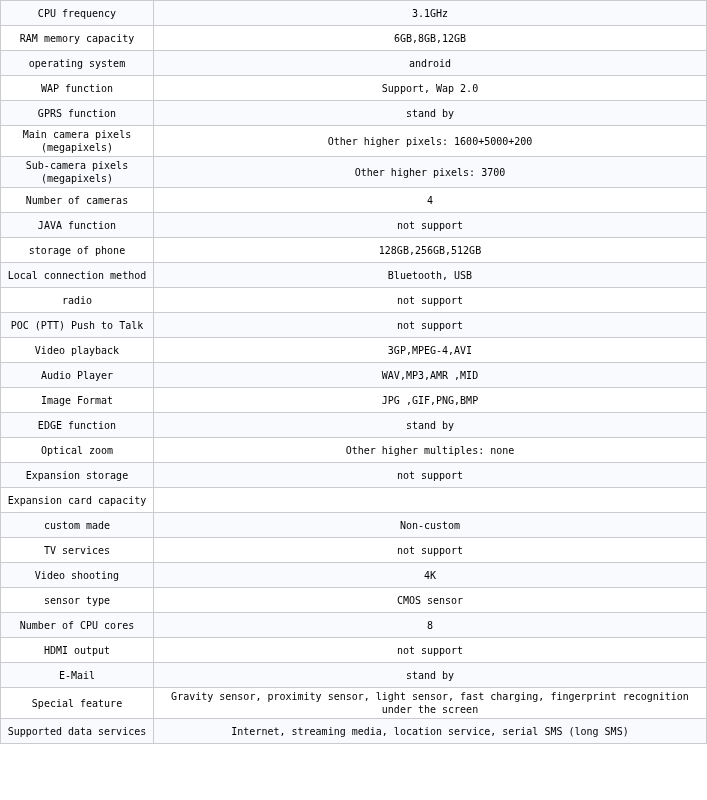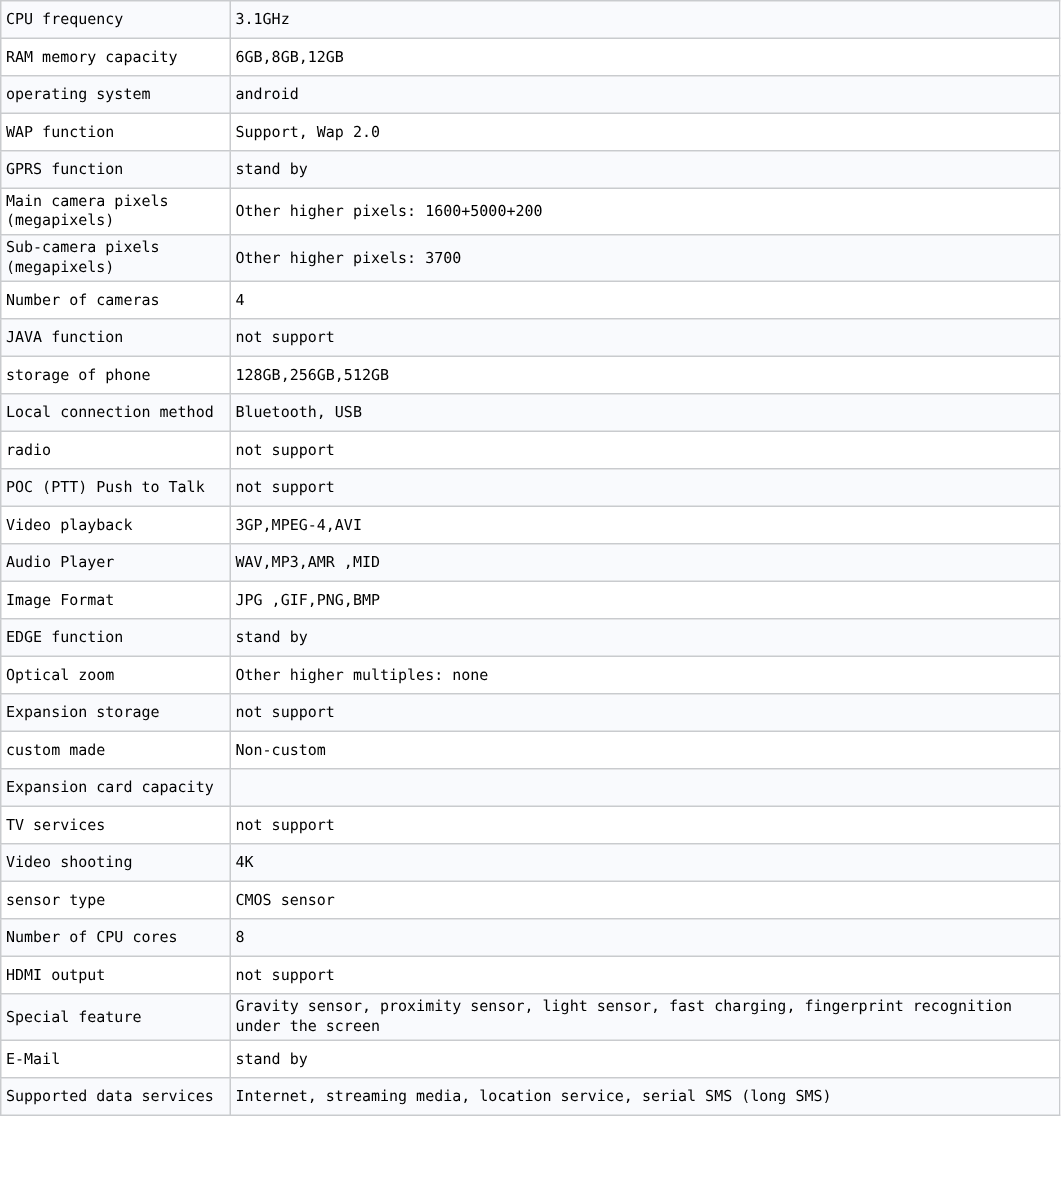--- a/index.html
+++ b/index.html
@@ -18,20 +18,21 @@
     width: 707px;
     height: 800px;
     overflow: hidden;
     font-family: "DejaVu Sans Mono", "Liberation Mono", monospace;
     color: var(--text-color);
   }
   table.spec-table {
     width: 707px;
     border-collapse: collapse;
     table-layout: fixed;
+    text-align: center;
   }
   col.c1 { width: 153px; }
   td {
     border: 1px solid var(--border-color);
     font-size: 10px;
     line-height: 13px;
     padding: 2px 3px;
     vertical-align: middle;
     color: var(--text-color);
     word-wrap: break-word;
@@ -140,30 +141,30 @@
     <td class="label-cell">Optical zoom</td>
     <td class="value-cell">Other higher multiples: none</td>
   </tr>
 
   <tr>
     <td class="label-cell">Expansion storage</td>
     <td class="value-cell">not support</td>
   </tr>
 
   <tr>
+    <td class="label-cell">Expansion card capacity</td>
+    <td class="value-cell"></td>
+  </tr>
+
+  <tr>
     <td class="label-cell">custom made</td>
     <td class="value-cell">Non-custom</td>
   </tr>
 
   <tr>
-    <td class="label-cell">Expansion card capacity</td>
-    <td class="value-cell"></td>
-  </tr>
-
-  <tr>
     <td class="label-cell">TV services</td>
     <td class="value-cell">not support</td>
   </tr>
 
 
   <tr>
     <td class="label-cell">Video shooting</td>
     <td class="value-cell">4K</td>
   </tr>
 
@@ -176,27 +177,27 @@
     <td class="label-cell">Number of CPU cores</td>
     <td class="value-cell">8</td>
   </tr>
 
   <tr>
     <td class="label-cell">HDMI output</td>
     <td class="value-cell">not support</td>
   </tr>
 
   <tr>
+    <td class="label-cell">E-Mail</td>
+    <td class="value-cell">stand by</td>
+  </tr>
+
+  <tr>
     <td class="label-cell">Special feature</td>
     <td class="value-cell">Gravity sensor, proximity sensor, light sensor, fast charging, fingerprint recognition under the screen</td>
-  </tr>
-
-  <tr>
-    <td class="label-cell">E-Mail</td>
-    <td class="value-cell">stand by</td>
   </tr>
 
   <tr>
     <td class="label-cell">Supported data services</td>
     <td class="value-cell">Internet, streaming media, location service, serial SMS (long SMS)</td>
   </tr>
 </tbody>
   </table>
 </div>
 

